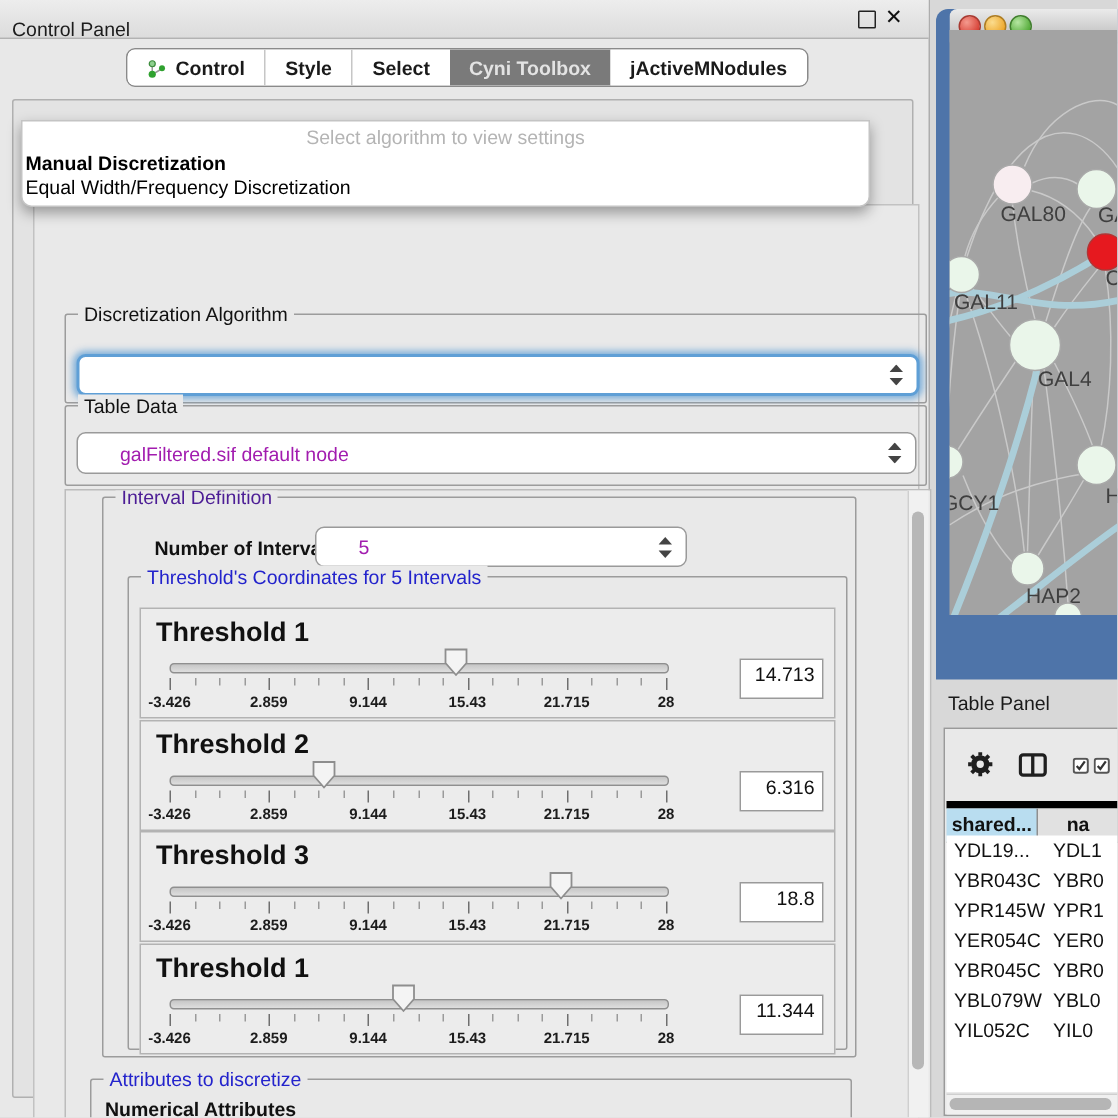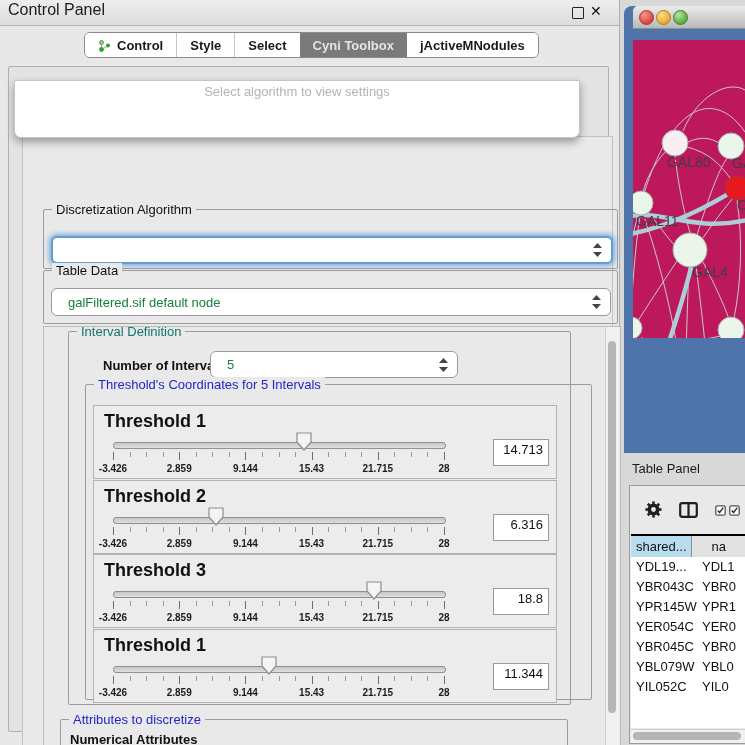--- a/index.html
+++ b/index.html
@@ -2,45 +2,45 @@
 <html><head>
 <meta charset="utf-8">
 <style>
   html,body{margin:0;padding:0;}
   body{font-family:"Liberation Sans","DejaVu Sans",sans-serif;background:#d8d8d8;}
   #stage{position:relative;width:745px;height:745px;overflow:hidden;background:#d8d8d8;font-size:13px;color:#111;}
 
   
   #left-win{position:absolute;left:0;top:0;width:619px;height:745px;background:#e8e8e8;border-right:1px solid #adadad;}
   #cp-titlebar{position:absolute;left:0;top:0;width:619px;height:25px;background:linear-gradient(#ededed,#dcdcdc);border-bottom:1px solid #b2b2b2;}
-  #cp-title{position:absolute;left:8px;top:1px;font-size:16px;color:#1c1c1c;}
+  #cp-title{position:absolute;left:8px;top:12px;font-size:13px;color:#1c1c1c;}
   #float-icon{position:absolute;left:572px;top:7px;width:10px;height:10px;border:1.6px solid #222;border-radius:1px;}
   #close-icon{position:absolute;left:590px;top:3px;font-size:14px;font-weight:bold;color:#111;}
 
   
   .tabbar{position:absolute;display:flex;height:24px;background:#fff;border:1px solid #8a8a8a;border-radius:6px;overflow:hidden;}
   .tab{display:flex;align-items:center;padding:0 13px;font-size:13px;font-weight:bold;color:#1a1a1a;background:#fff;white-space:nowrap;}
   .tab+.tab{border-left:1px solid #c6c6c6;}
   .tab.sel{background:#7a7a7a;color:#e3e3e3;border-left:none;}
   .tab.sel+.tab{border-left:none;}
   .tabicon{margin-right:6px;display:inline-flex;}
   #top-tabs{left:84px;top:32px;}
 
   
   #outer-panel{position:absolute;left:8px;top:66px;width:599px;height:664px;background:#e3e3e3;border:1px solid #b0b0b0;border-radius:2px;}
   #inner-panel{position:absolute;left:13px;top:69px;width:589px;height:631px;background:#e9e9e9;border:1px solid #c2c2c2;}
 
   .group{position:absolute;border:1px solid #9c9c9c;border-radius:2px;}
   .legend{position:absolute;top:-8px;left:8px;background:#e9e9e9;padding:0 4px;font-size:13px;color:#111;white-space:nowrap;}
-  .legend.green{color:#0f766e;}
+  .legend.green{color:#4c1d95;}
   .legend.blue{color:#2323cc;}
 
   
   .combo{position:absolute;background:#fff;border:1px solid #9a9a9a;border-radius:6px;display:flex;align-items:center;}
-  .combo .cval{padding-left:16px;font-size:13px;color:#15803d;flex:1;white-space:nowrap;overflow:hidden;}
+  .combo .cval{padding-left:28px;font-size:13px;color:#a21caf;flex:1;white-space:nowrap;overflow:hidden;}
   .combo .stepper{margin-right:9px;display:inline-flex;}
   #algo-combo{left:28px;top:99px;width:558px;height:24px;border:2px solid #5f9fd6;box-shadow:0 0 5px 2px rgba(95,159,214,.8);}
   #tabledata-combo{left:28px;top:151px;width:558px;height:26px;}
   #intervals-combo{left:141px;top:19px;width:246px;height:25px;}
 
   #algo-group{left:20px;top:72px;width:573px;height:58px;}
   #tabledata-group{left:20px;top:133px;width:573px;height:52px;}
 
   
   #algo-popup{position:absolute;left:14px;top:80px;width:564px;height:56px;background:#fff;border:1px solid #c4c4c4;border-radius:0 0 7px 7px;box-shadow:0 4px 9px rgba(0,0,0,.35);z-index:40;}
@@ -50,48 +50,48 @@
 
   
   #scroll-area{position:absolute;left:20px;top:189px;width:576px;height:479px;border:1px solid #bcbcbc;background:#e9e9e9;overflow:hidden;}
   .vsb{position:absolute;background:#f1f1f1;border-left:1px solid #cfcfcf;}
   .vsb .vthumb{position:absolute;left:2px;width:8px;background:#b7b7b7;border-radius:5px;}
   #main-vsb{right:1px;top:1px;bottom:1px;width:13px;}
   #main-vsb .vthumb{top:14px;height:372px;}
 
   #interval-group{left:24px;top:4px;width:501px;height:372px;}
   #num-label{position:absolute;left:34px;top:26px;font-weight:bold;font-size:13px;}
-  #thr-group{position:absolute;left:16px;top:52px;width:478px;height:314px;border:1px solid #9c9c9c;border-radius:2px;padding-left:27px;}
+  #thr-group{position:absolute;left:16px;top:52px;width:478px;height:314px;border:1px solid #9c9c9c;border-radius:2px;}
 
   .thr-box{position:absolute;left:7px;width:462px;height:72px;background:#ececec;border:1px solid #b3b3b3;}
   .thr-name{position:absolute;left:10px;top:5px;font-weight:bold;font-size:18px;}
   .track{position:absolute;left:19px;top:36px;width:331px;height:5px;background:linear-gradient(#c6c6c6,#dedede);border:1px solid #8f8f8f;border-radius:3px;}
   .tick{position:absolute;top:46px;width:1px;height:5px;background:#9a9a9a;}
   .tick.major{height:8px;background:#6f6f6f;}
   .ticklab{position:absolute;top:57px;width:60px;text-align:center;font-size:10px;font-weight:bold;color:#1c1c1c;}
   .thumb{position:absolute;top:26px;width:16px;height:19px;}
   .thr-val{position:absolute;left:399px;top:33px;width:49px;height:23px;background:#fff;border:1px solid #9a9a9a;font-size:13px;text-align:right;padding:2px 5px 0 0;}
 
   #attr-group{left:16px;top:392px;width:506px;height:130px;}
   #attr-header{position:absolute;left:9px;top:12px;font-weight:bold;font-size:13px;}
 
   
   #net-window{position:absolute;left:624px;top:6px;width:121px;height:447px;background:#4e74a9;border-radius:8px 0 0 0;}
   #net-titlebar{position:absolute;left:9px;top:0;width:112px;height:22px;background:linear-gradient(#ebebeb,#b9b9b9);border-bottom:1px solid #8f8f8f;border-radius:5px 0 0 0;}
   .tlight{position:absolute;top:4px;width:13px;height:13px;border-radius:50%;}
   #tl-red{left:6px;background:radial-gradient(circle at 35% 30%,#f49a8e,#d8453a 70%);border:1px solid #a83a31;}
   #tl-yellow{left:23px;background:radial-gradient(circle at 35% 30%,#fbdc8e,#eda92f 70%);border:1px solid #ae7d22;}
   #tl-green{left:40px;background:radial-gradient(circle at 35% 30%,#b5e6a1,#57ad3c 70%);border:1px solid #3f7e2c;}
-  #net-canvas{position:absolute;left:9px;top:34px;width:112px;height:298px;background:#be185d;overflow:hidden;}
+  #net-canvas{position:absolute;left:9px;top:14px;width:112px;height:390px;background:#a3a3a3;overflow:hidden;}
 
   #tp-label{position:absolute;left:632px;top:461px;font-size:13px;color:#1a1a1a;}
   #tp-box{position:absolute;left:629px;top:485px;width:120px;height:257px;background:#e9e9e9;border:1px solid #9a9a9a;}
   #tp-toolbar{position:absolute;left:0;top:0;width:120px;height:48px;}
   .tp-icon{position:absolute;display:inline-flex;}
-  #tp-header{position:absolute;left:1px;top:48px;width:115px;height:22px;display:flex;border-top:2px solid #000000;border-bottom:1px solid #8f8f8f;}
+  #tp-header{position:absolute;left:1px;top:48px;width:115px;height:22px;display:flex;border-top:5px solid #000000;border-bottom:1px solid #8f8f8f;font-weight:bold;}
   .hcell{height:22px;line-height:22px;font-size:13px;text-align:center;border-right:1px solid #8f8f8f;overflow:hidden;white-space:nowrap;}
   .hcell.sel{background:#b9ddf0;}
   .hcell.plain{background:#e1e1e1;}
   #tp-rows{position:absolute;left:1px;top:71px;width:115px;height:171px;background:#fff;overflow:hidden;}
   .tp-row{display:flex;height:20px;line-height:20px;font-size:13px;white-space:nowrap;}
   .tp-c1{width:61px;padding-left:5px;overflow:hidden;}
   .tp-c2{width:44px;padding-left:5px;overflow:hidden;}
   #tp-hsb{position:absolute;left:1px;top:243px;width:115px;height:13px;background:#f0f0f0;border-top:1px solid #cfcfcf;}
   #tp-hsb .hthumb{position:absolute;left:2px;top:2px;width:108px;height:8px;background:#b5b5b5;border-radius:5px;}
 </style>
@@ -334,20 +334,24 @@
         <div id="main-vsb" class="vsb" style="position:absolute;left:582px;top:190px;height:477px;">
             <div class="vthumb"></div>
           </div>
 
       </div>
 
     </div>
 
     <div id="algo-popup">
       <div id="popup-prompt">Select algorithm to view settings</div>
+      <div id="popup-items">
+          <div class="popup-item bold">Manual Discretization</div>
+          <div class="popup-item">Equal Width/Frequency Discretization</div>
+        </div>
     </div>
   </div>
 
   <div id="net-window">
     <div id="net-titlebar">
       <span id="tl-red" class="tlight"></span>
       <span id="tl-yellow" class="tlight"></span>
       <span id="tl-green" class="tlight"></span>
     </div>
     <div id="net-canvas">

